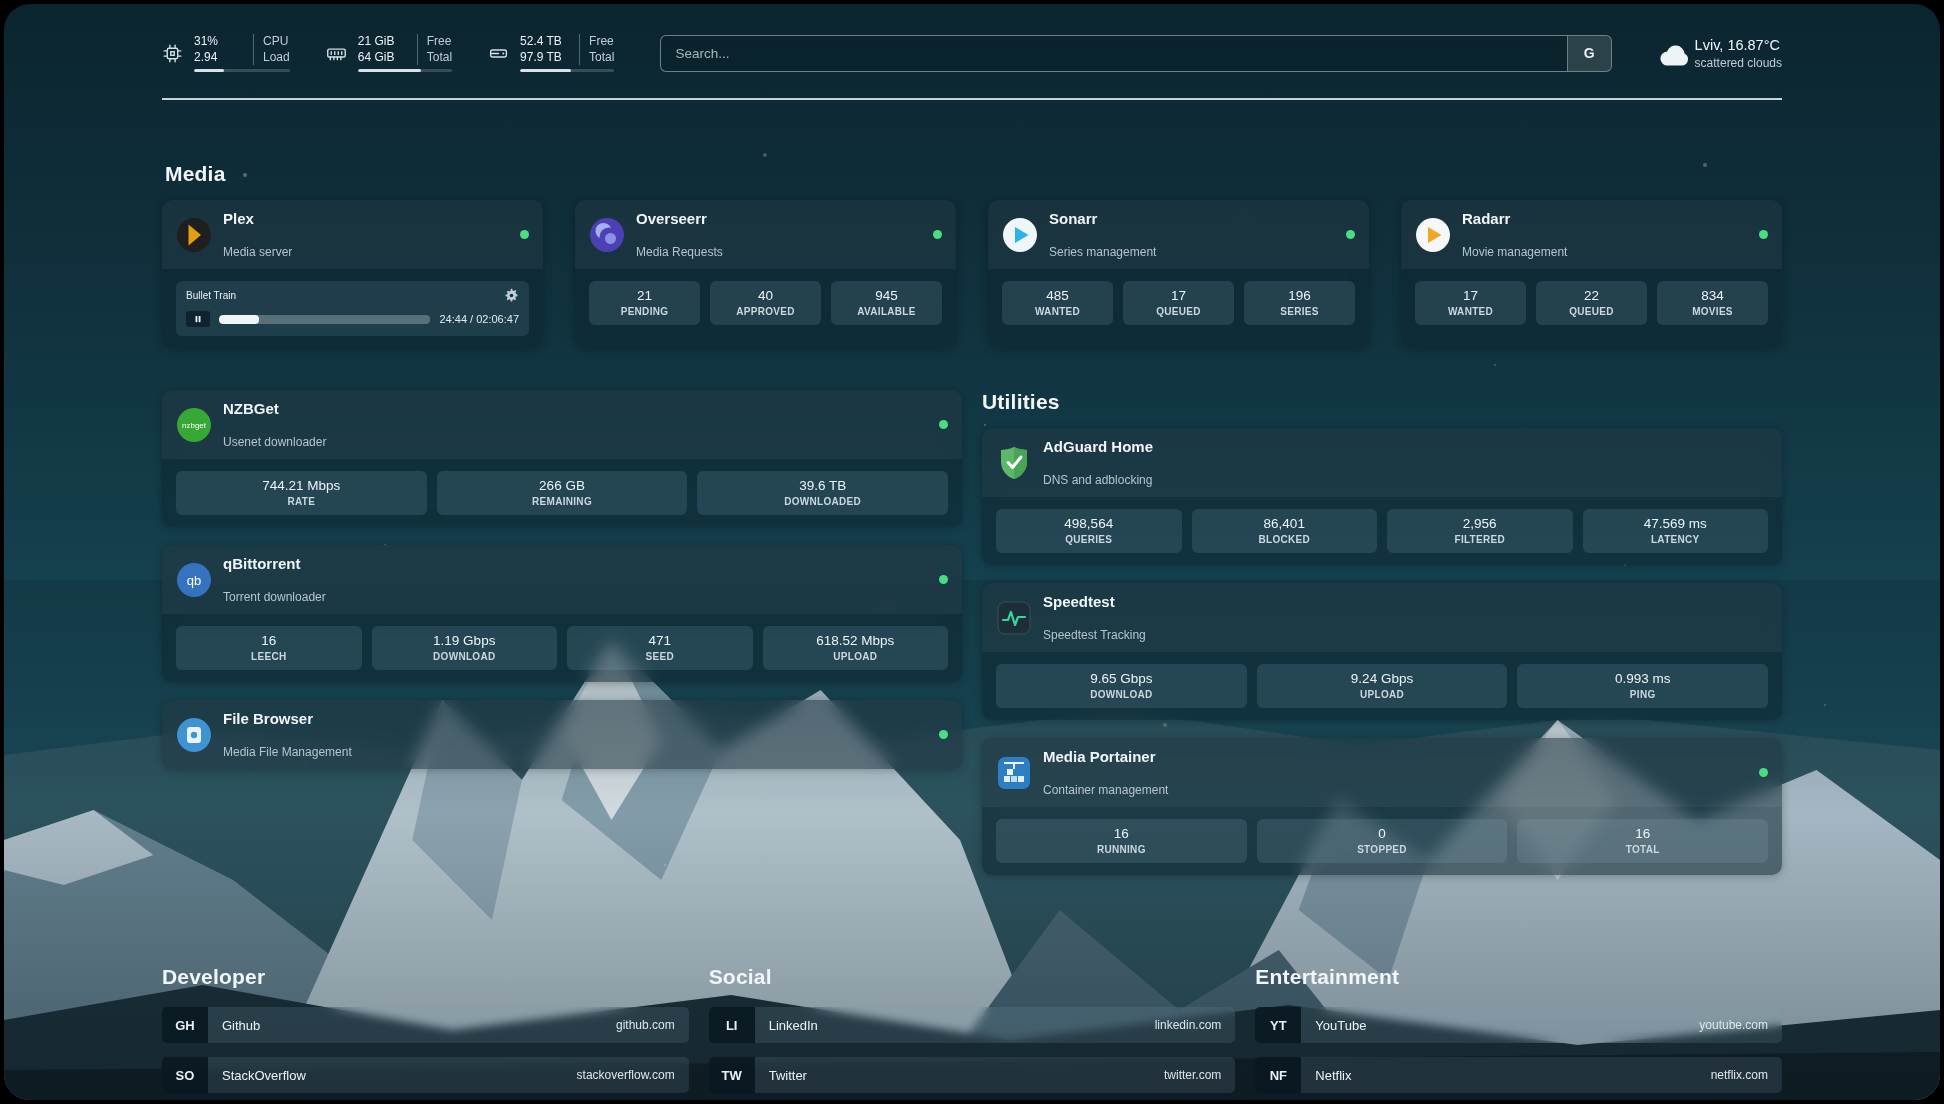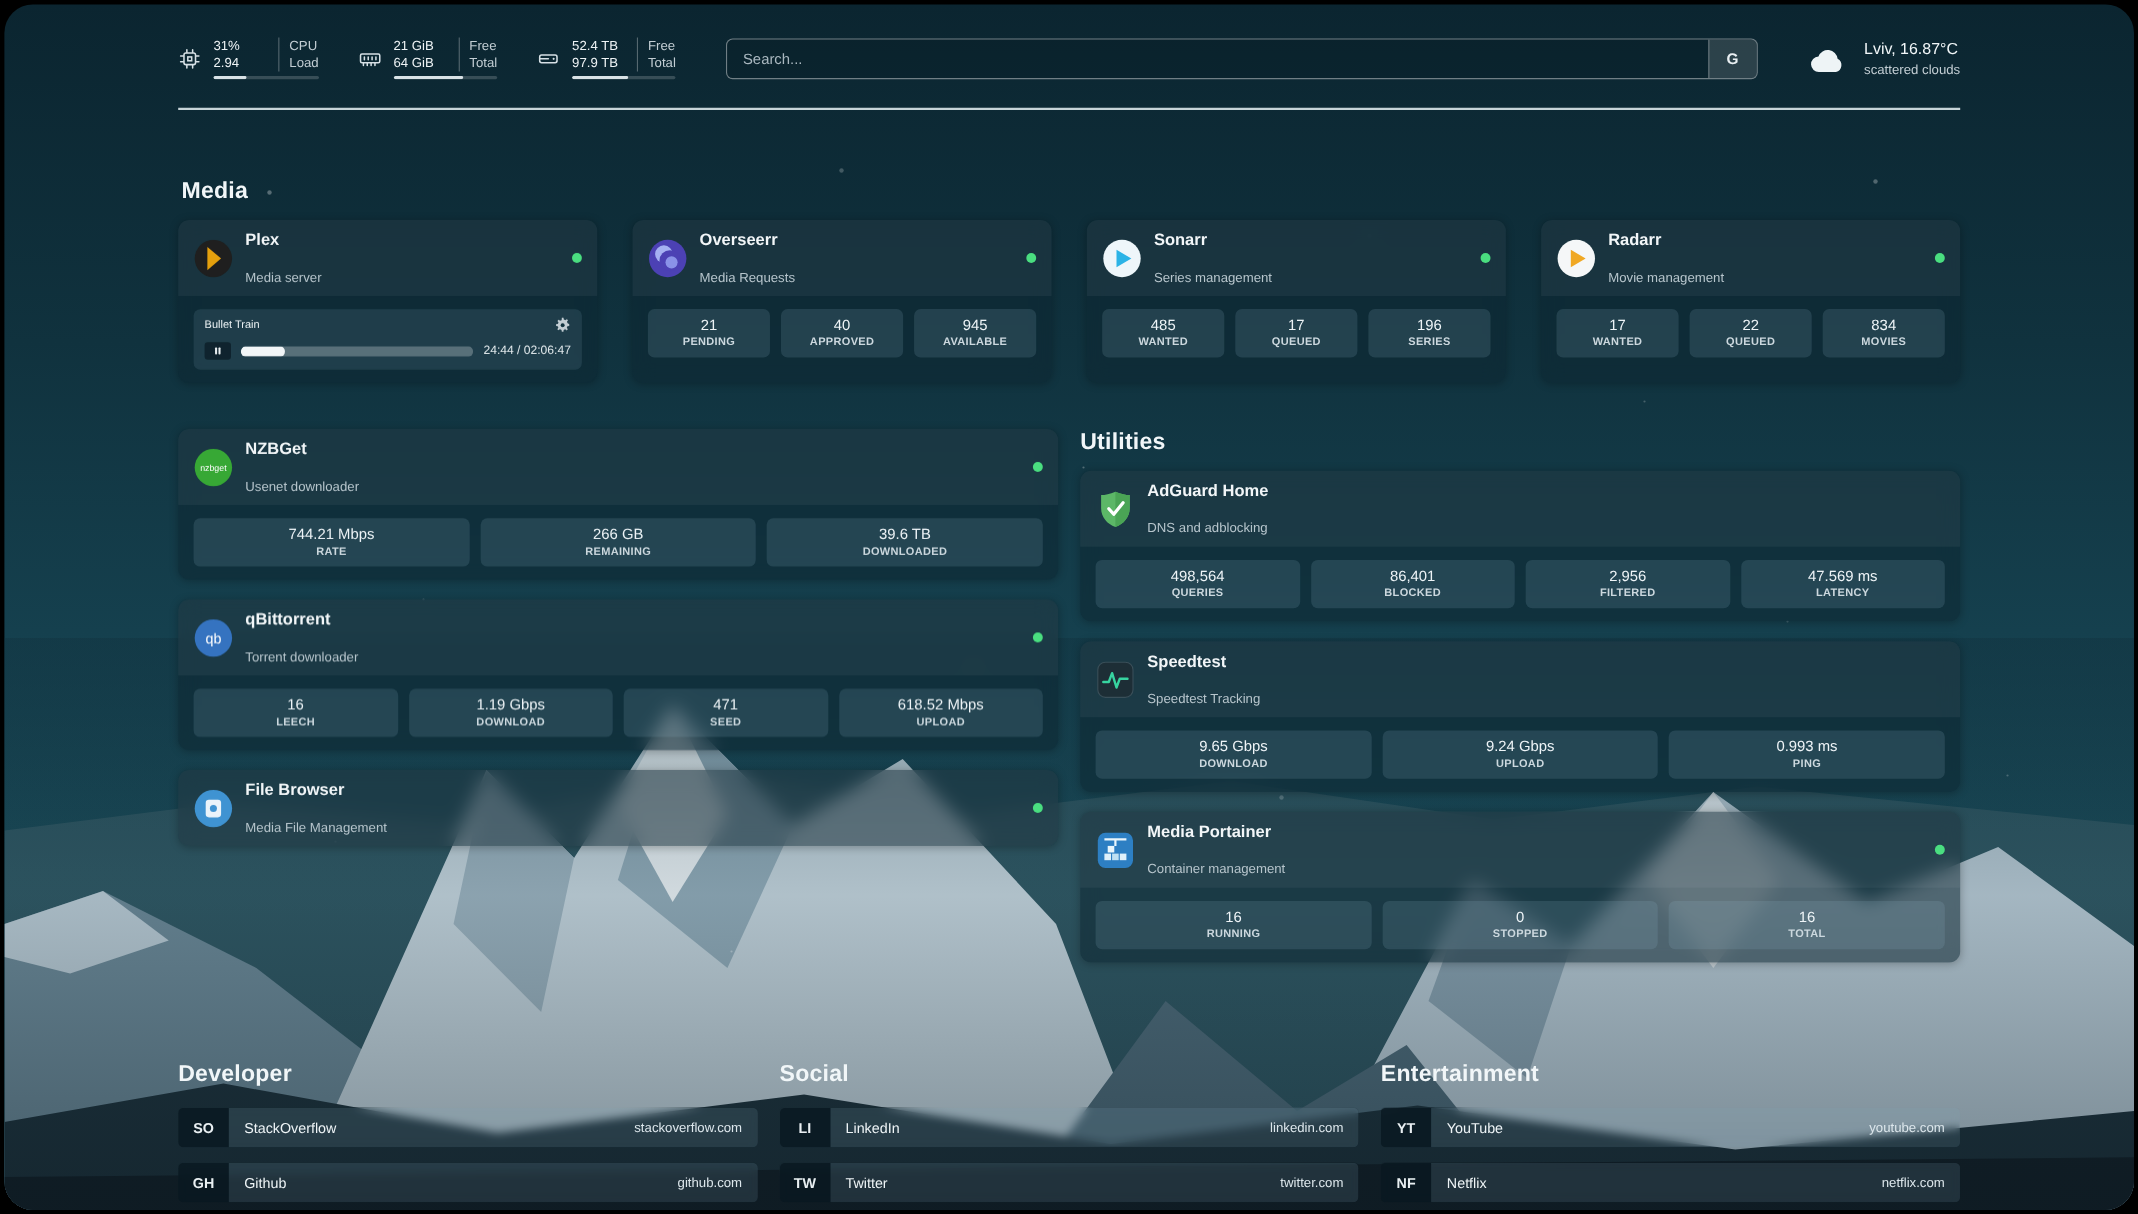--- a/index.html
+++ b/index.html
@@ -43,21 +43,21 @@
   .res-v { min-width:50px; white-space:nowrap; }
   .res-l { border-left:1px solid rgba(255,255,255,.30); padding-left:9px; margin-left:9px; color:#c2cdd3; }
   .res-bar { margin-top:4px; height:3px; background:rgba(255,255,255,.18); border-radius:2px; overflow:hidden; }
   .res-fill { display:block; height:100%; background:#d9e2e6; border-radius:2px; }
 
   .search { flex:1; display:flex; margin:0 46px; height:37px; border:1px solid rgba(255,255,255,.42); border-radius:6px; overflow:hidden; background:rgba(8,28,37,.35); }
   .search input { flex:1; background:transparent; border:none; outline:none; color:#e8eff2; font-size:13.5px; padding:0 14px; font-family:"Liberation Sans",sans-serif; }
   .search input::placeholder { color:#a9b7bf; }
   .g-btn { width:44px; background:rgba(255,255,255,.14); border:none; border-left:1px solid rgba(255,255,255,.32); color:#e9eff2; font-size:14px; font-weight:700; cursor:pointer; font-family:"Liberation Sans",sans-serif; }
 
-  .weather { display:flex; align-items:center; gap:15px; }
+  .weather { display:flex; align-items:center; gap:1px; }
   .weather-icon svg { width:36px; height:27px; display:block; color:#eef4f6; }
   .w1 { font-size:14.5px; color:#f1f6f8; }
   .w2 { font-size:12px; color:#c2cdd3; margin-top:3px; }
 
   .divider { margin-top:26px; border-top:2px solid rgba(233,242,246,.85); }
 
   
   .sec-title { font-size:21px; font-weight:600; color:#f1f6f8; letter-spacing:.2px; }
   .media-title { margin:62px 3px 14px; }
   .media-grid { display:grid; grid-template-columns:repeat(4,1fr); gap:32px; }
@@ -544,34 +544,34 @@
           </div>
         </div>
       </div>
     </div>
 
     <div class="bookmarks">
 
       <div class="bm-col">
         <h2 class="sec-title bm-title">Developer</h2>
         <div class="bm-item">
+          <span class="bm-abbr">GH</span>
+          <span class="bm-main">
+            <span class="bm-name">Github</span>
+            <span class="bm-url">github.com</span>
+          </span>
+        </div>
+        <div class="bm-item">
           <span class="bm-abbr">SO</span>
           <span class="bm-main">
             <span class="bm-name">StackOverflow</span>
             <span class="bm-url">stackoverflow.com</span>
           </span>
         </div>
         <div class="bm-item">
-          <span class="bm-abbr">GH</span>
-          <span class="bm-main">
-            <span class="bm-name">Github</span>
-            <span class="bm-url">github.com</span>
-          </span>
-        </div>
-        <div class="bm-item">
           <span class="bm-abbr">DT</span>
           <span class="bm-main">
             <span class="bm-name">DEV</span>
             <span class="bm-url">dev.to</span>
           </span>
         </div>
       </div>
 
       <div class="bm-col">
         <h2 class="sec-title bm-title">Social</h2>

